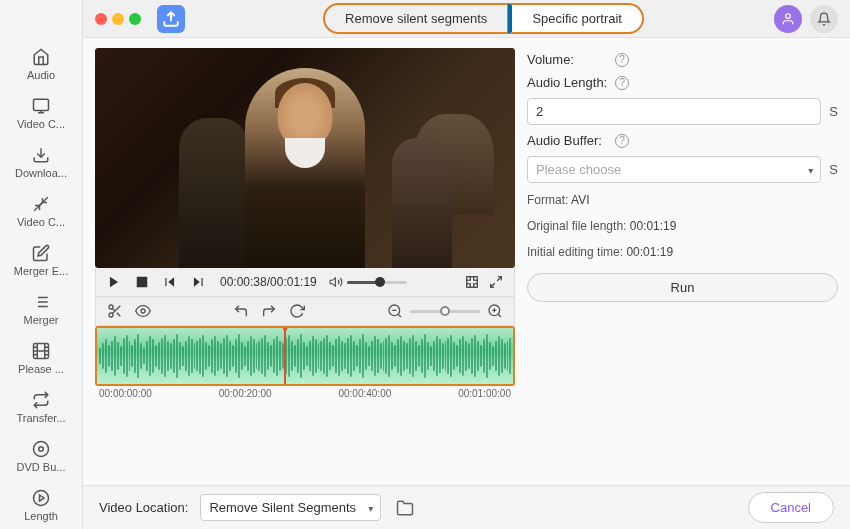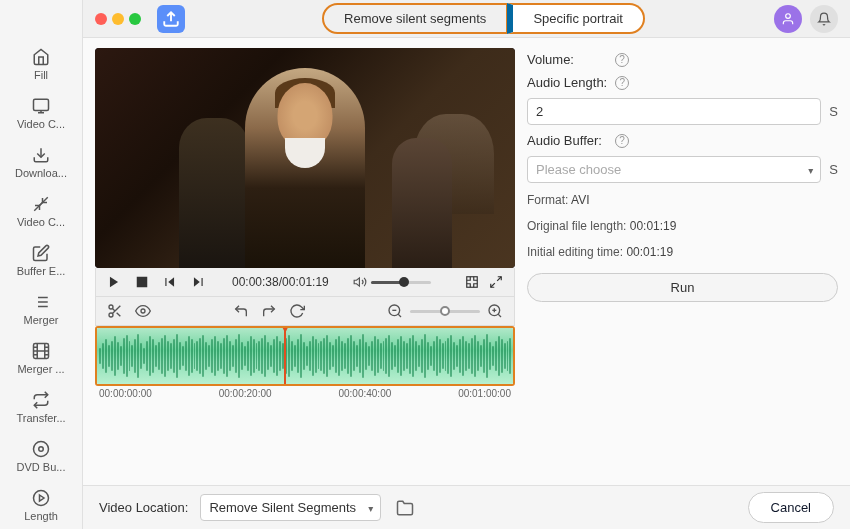--- a/index.html
+++ b/index.html
@@ -100,21 +100,21 @@
       cursor: pointer;
       font-size: 13px;
       color: #333;
     }
     .tab-btn:first-child {
       border-radius: 20px 0 0 20px;
       border-right: 1px solid #e08020;
     }
     .tab-btn:last-child {
       border-radius: 0 20px 20px 0;
-      border-left: 6px solid #0369a1;
+      border-left: 4px solid #0369a1;
     }
     .tab-btn.active {
       background: #fff;
       font-weight: 500;
     }
 
     
     .content {
       flex: 1;
       display: flex;
@@ -236,21 +236,21 @@
       padding: 2px 3px;
       display: flex;
       align-items: center;
       justify-content: center;
     }
     .ctrl-btn svg { width: 14px; height: 14px; }
     .time-display {
       font-size: 12px;
       color: #333;
       white-space: nowrap;
-      margin: 0 16px;
+      margin: 0 4px;
     }
     .volume-slider {
       display: flex;
       align-items: center;
       gap: 4px;
     }
     .slider-track {
       width: 60px;
       height: 3px;
       background: #ccc;
@@ -489,21 +489,21 @@
       align-items: center;
     }
     .footer-spacer { flex: 1; }
     .cancel-btn {
       background: #fff;
       border: 1px solid #ccc;
       border-radius: 16px;
       padding: 7px 22px;
       font-size: 13px;
       cursor: pointer;
-      color: #0f172a;
+      color: #8b5cf6;
     }
     .save-btn {
       background: #9b72e8;
       border: none;
       border-radius: 16px;
       padding: 7px 24px;
       font-size: 13px;
       cursor: pointer;
       color: #fff;
       font-weight: 500;
@@ -576,21 +576,21 @@
 <body>
 
 <div style="display:flex; width:850px; height:529px; background:#e8e8e8; position:relative;">
 
   <div class="sidebar">
     <div class="sidebar-item">
       <svg viewBox="0 0 24 24" fill="none" stroke="currentColor" stroke-width="2">
           <path d="M3 9l9-7 9 7v11a2 2 0 01-2 2H5a2 2 0 01-2-2z"></path>
           <polyline points="9,22 9,12 15,12 15,22"></polyline>
         </svg>
-      <span>Fill</span>
+      <span>Audio</span>
     </div>
     <div class="sidebar-item">
       <svg viewBox="0 0 24 24" fill="none" stroke="currentColor" stroke-width="2">
           <rect x="2" y="3" width="20" height="15" rx="2"></rect>
           <line x1="8" y1="21" x2="16" y2="21"></line>
           <line x1="12" y1="18" x2="12" y2="21"></line>
         </svg>
       <span>Video C...</span>
     </div>
     <div class="sidebar-item">
@@ -608,21 +608,21 @@
           <line x1="10" y1="14" x2="21" y2="3"></line>
           <line x1="3" y1="21" x2="14" y2="10"></line>
         </svg>
       <span>Video C...</span>
     </div>
     <div class="sidebar-item">
       <svg viewBox="0 0 24 24" fill="none" stroke="currentColor" stroke-width="2">
           <path d="M11 4H4a2 2 0 00-2 2v14a2 2 0 002 2h14a2 2 0 002-2v-7"></path>
           <path d="M18.5 2.5a2.121 2.121 0 013 3L12 15l-4 1 1-4 9.5-9.5z"></path>
         </svg>
-      <span>Buffer E...</span>
+      <span>Merger E...</span>
     </div>
     <div class="sidebar-item">
       <svg viewBox="0 0 24 24" fill="none" stroke="currentColor" stroke-width="2">
           <line x1="8" y1="6" x2="21" y2="6"></line>
           <line x1="8" y1="12" x2="21" y2="12"></line>
           <line x1="8" y1="18" x2="21" y2="18"></line>
           <line x1="3" y1="6" x2="3.01" y2="6"></line>
           <line x1="3" y1="12" x2="3.01" y2="12"></line>
           <line x1="3" y1="18" x2="3.01" y2="18"></line>
         </svg>
@@ -632,21 +632,21 @@
       <svg viewBox="0 0 24 24" fill="none" stroke="currentColor" stroke-width="2">
           <rect x="2" y="2" width="20" height="20" rx="2.18"></rect>
           <line x1="7" y1="2" x2="7" y2="22"></line>
           <line x1="17" y1="2" x2="17" y2="22"></line>
           <line x1="2" y1="12" x2="22" y2="12"></line>
           <line x1="2" y1="7" x2="7" y2="7"></line>
           <line x1="2" y1="17" x2="7" y2="17"></line>
           <line x1="17" y1="17" x2="22" y2="17"></line>
           <line x1="17" y1="7" x2="22" y2="7"></line>
         </svg>
-      <span>Merger ...</span>
+      <span>Please ...</span>
     </div>
     <div class="sidebar-item">
       <svg viewBox="0 0 24 24" fill="none" stroke="currentColor" stroke-width="2">
           <polyline points="17,1 21,5 17,9"></polyline>
           <path d="M3 11V9a4 4 0 014-4h14"></path>
           <polyline points="7,23 3,19 7,15"></polyline>
           <path d="M21 13v2a4 4 0 01-4 4H3"></path>
         </svg>
       <span>Transfer...</span>
     </div>

